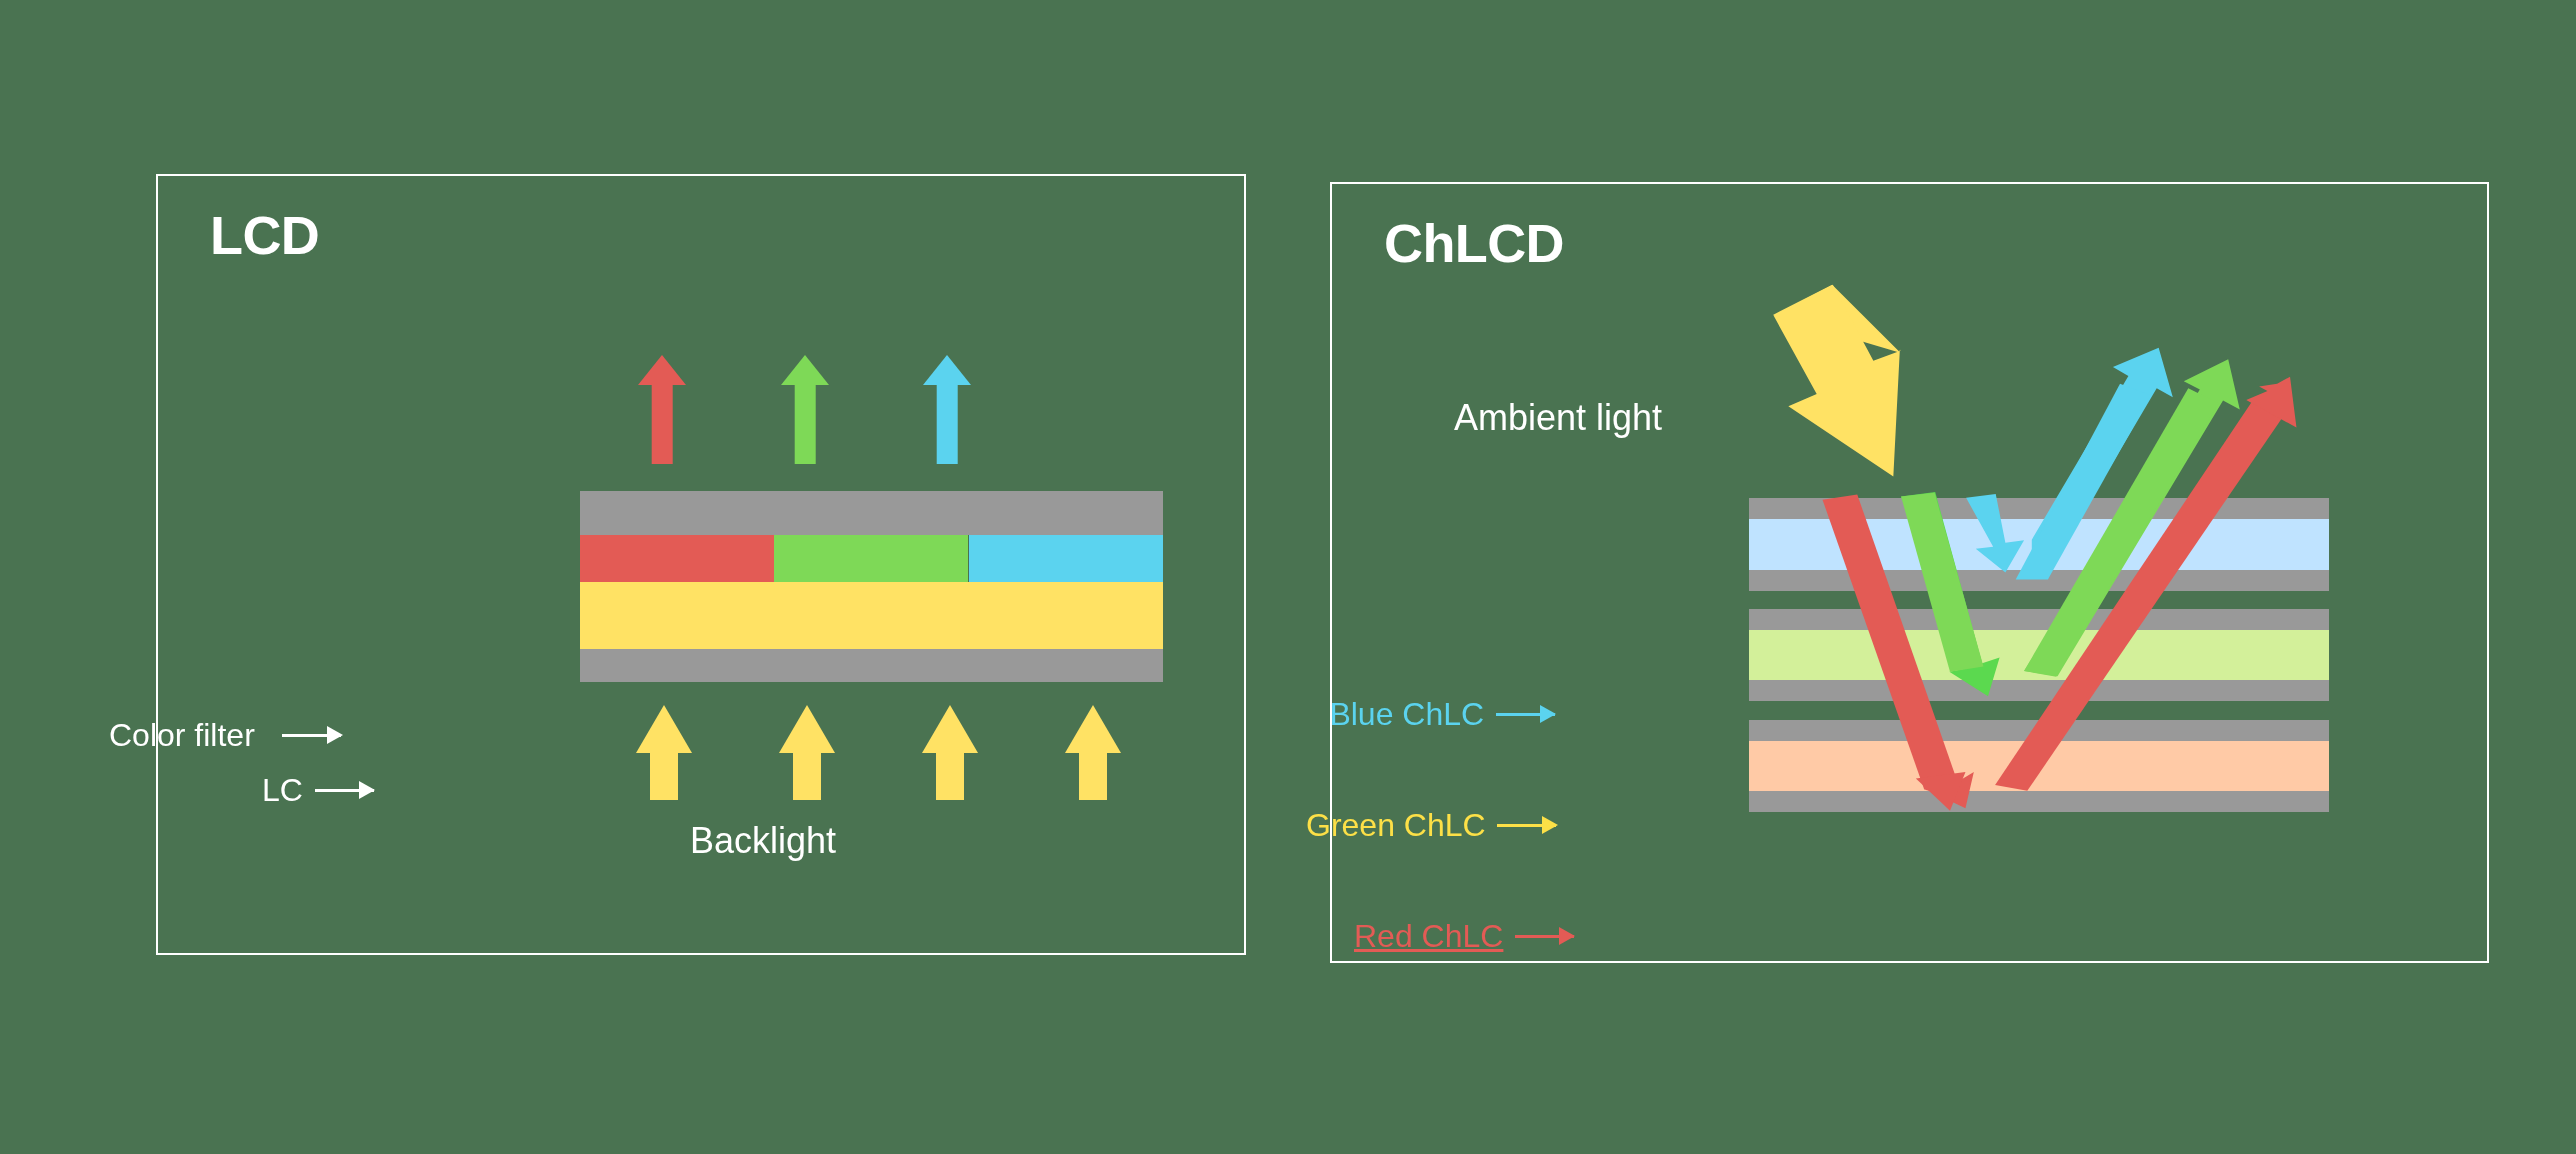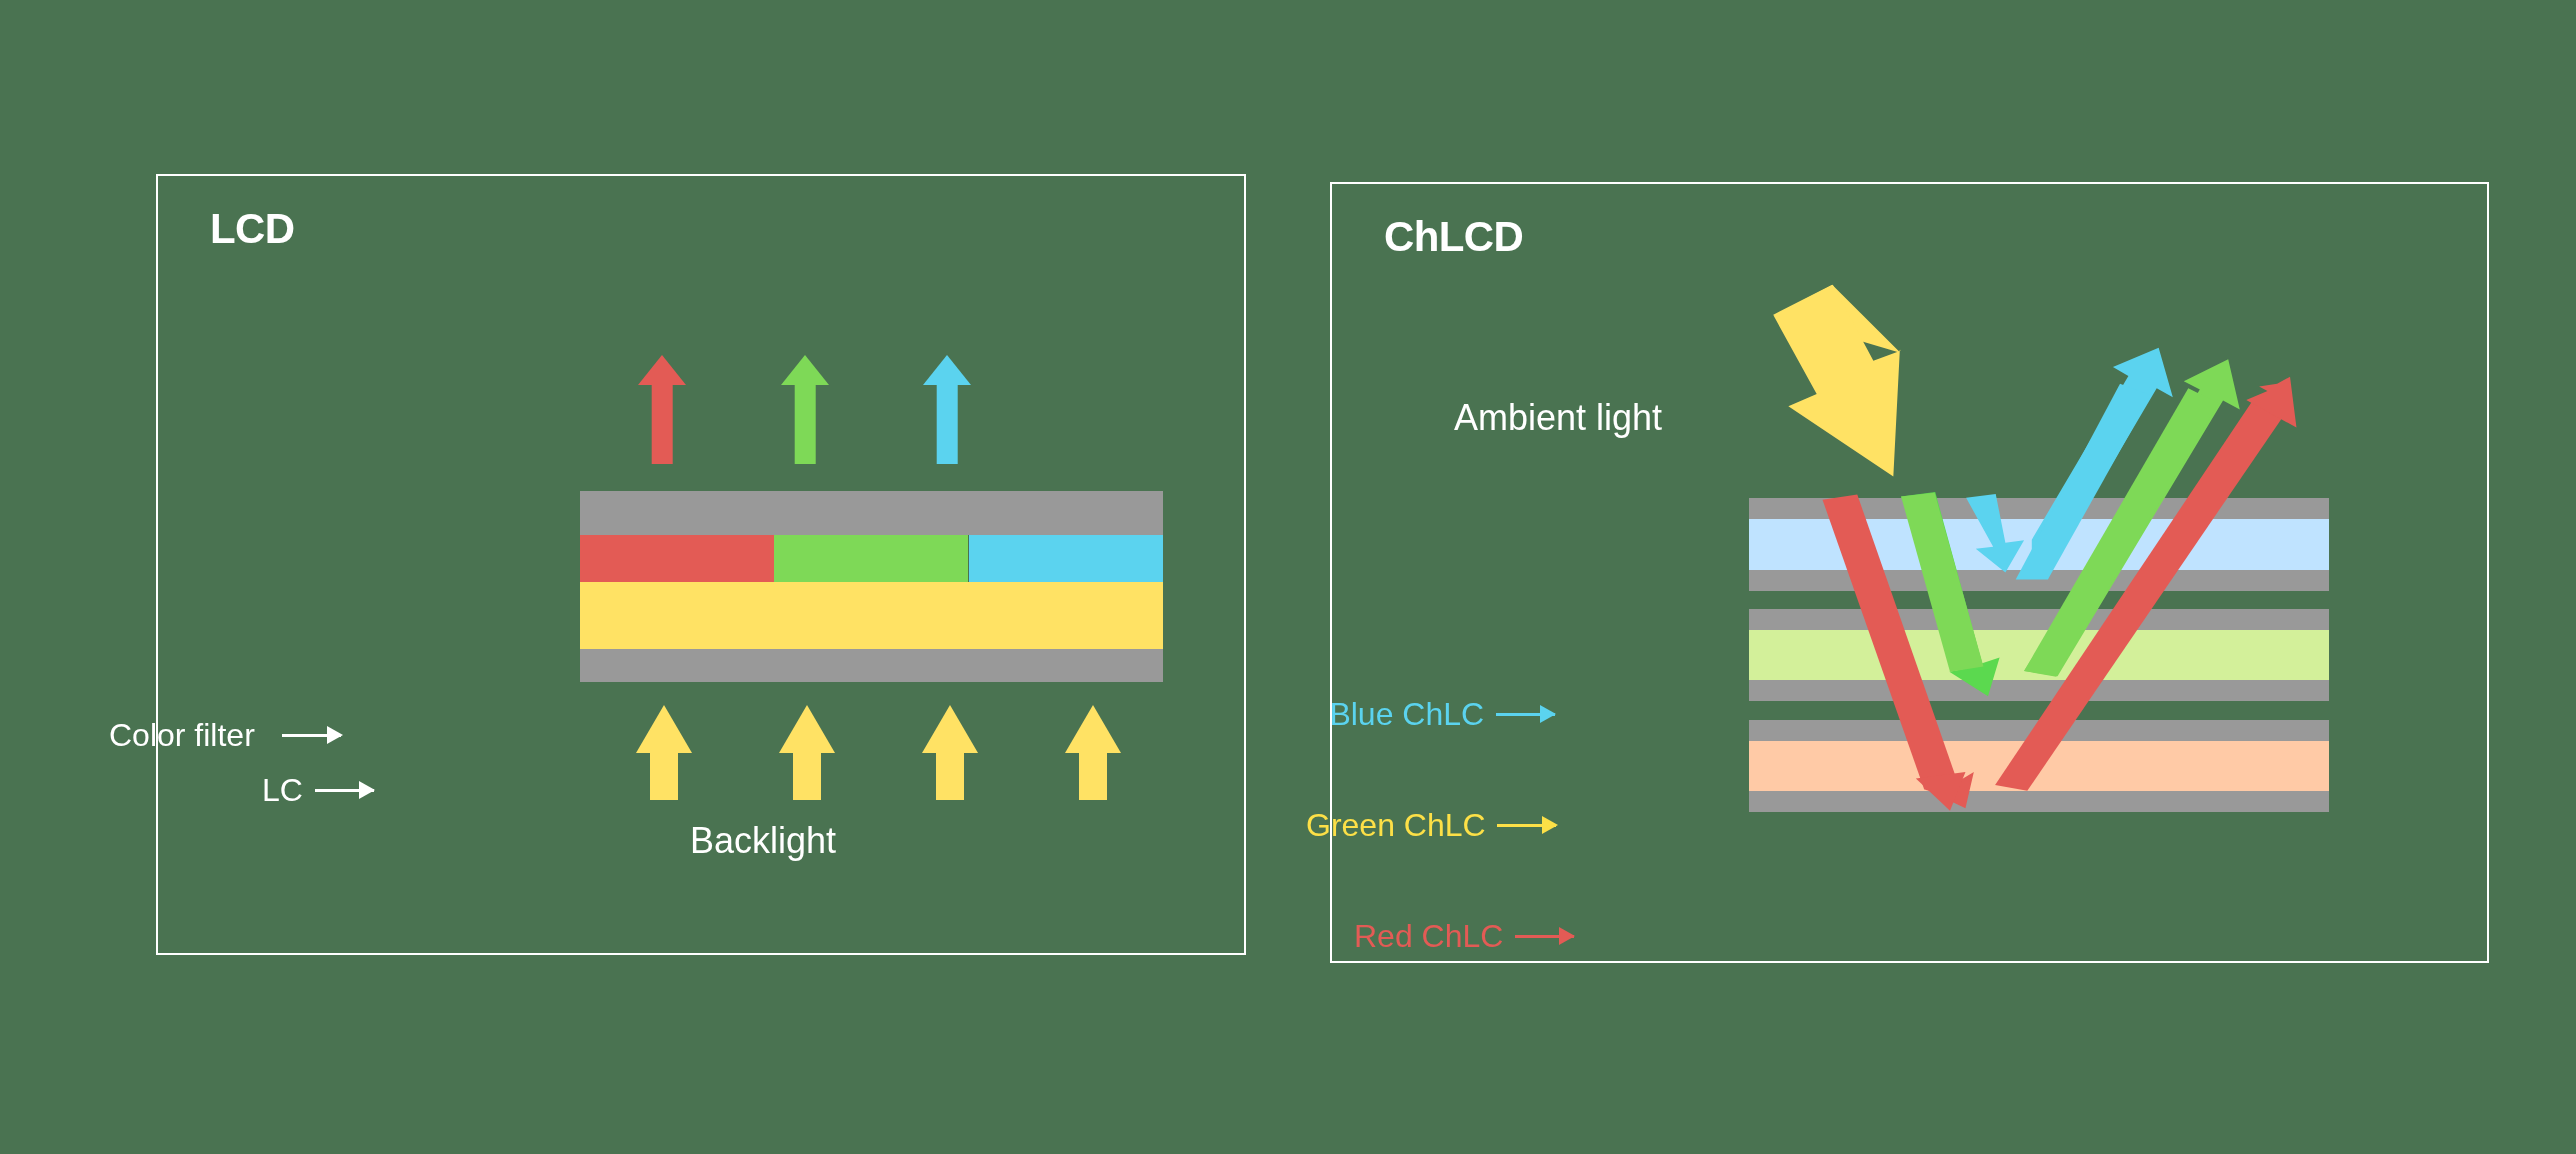--- a/index.html
+++ b/index.html
@@ -2,21 +2,21 @@
 <html style="font-size:10.3px"><head>
 <meta charset="utf-8">
 <style>
   html,body{margin:0;padding:0;background:#4a7351;}
   body{width:2576px;height:1154px;overflow:hidden;
        font-family:"Liberation Sans",sans-serif;}
   #stage{position:relative;width:2576px;height:1154px;background:#4a7351;}
 
   .panel{position:absolute;border:2.6px solid #ffffff;box-sizing:border-box;}
   .panel-title{position:absolute;color:#ffffff;font-weight:bold;
-               font-size:42px;letter-spacing:-0.6px;line-height:1;}
+               font-size:54px;letter-spacing:-0.6px;line-height:1;}
 
   
   #panel-lcd{left:156px;top:174px;width:1090px;height:781px;}
   #lcd-title{left:52px;top:32px;}
 
   .lcd-stack{position:absolute;left:578px;top:489px;width:583px;height:191px;}
   .lcd-gray{position:absolute;left:0;width:583px;background:#999999;}
   .lcd-gray.top{top:0;height:44px;}
   .lcd-gray.bot{top:158px;height:33px;}
   .cf{position:absolute;top:44px;height:47px;}
@@ -121,21 +121,21 @@
     <div class="caption" style="left:122px;top:213px;">Ambient light</div>
 
     <div class="side-label" style="left:-2.6px;top:512px;color:#5bd3ef;">
       <span class="txt">Blue ChLC</span>
       <span class="lbl-arrow"></span>
     </div>
     <div class="side-label" style="left:-26px;top:623px;color:#fde047;">
       <span class="txt">Green ChLC</span>
       <span class="lbl-arrow"></span>
     </div>
-    <div class="side-label" style="left:22px;top:734px;color:#e35b55;">
+    <div class="side-label" style="left:22px;top:734px;color:#e35b55;text-decoration:underline;">
       <span class="txt">Red ChLC</span>
       <span class="lbl-arrow"></span>
     </div>
 
     <div class="layer-group" style="left:417px;top:314px;height:94px;">
       <div class="lg-gray" style="top:0;"></div>
       <div class="lg-core" style="top:21px;height:51px;background:#bfe3ff;"></div>
       <div class="lg-gray" style="top:72px;"></div>
     </div>
 

